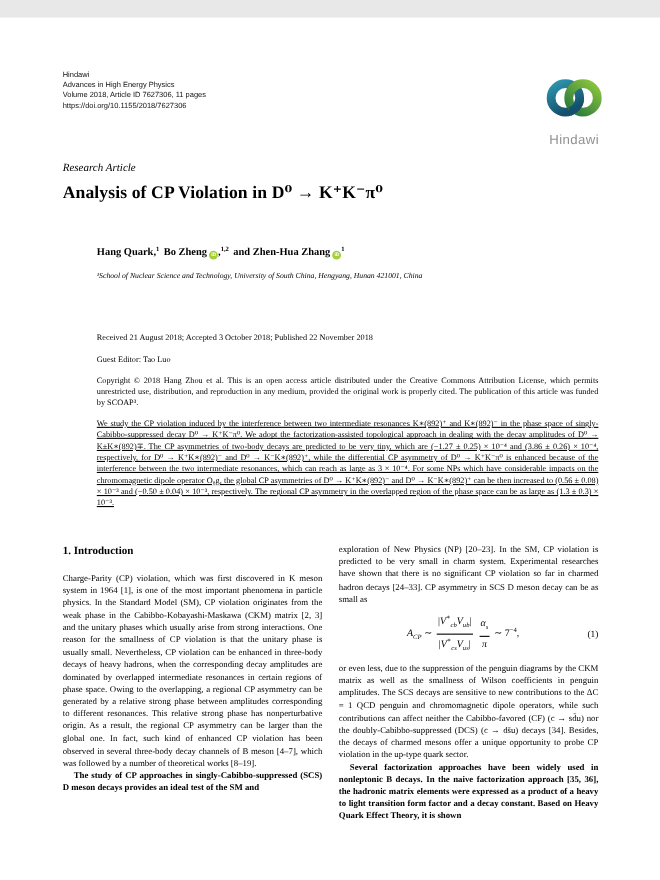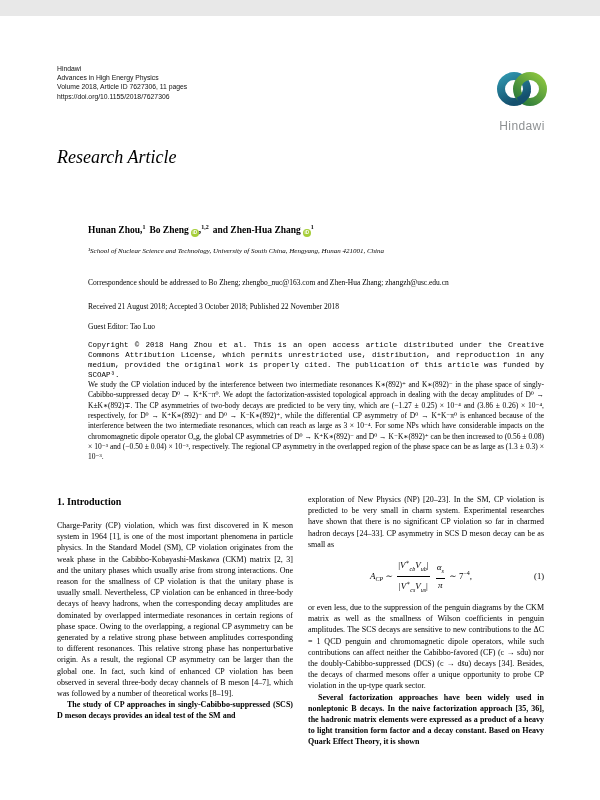--- a/index.html
+++ b/index.html
@@ -10,38 +10,38 @@
   }
   
   .masthead{position:absolute;left:57px;top:48px;
     font-family:"Liberation Sans","DejaVu Sans",sans-serif;
     font-size:6.8px;line-height:9.2px;color:#111;}
   
   .logo{position:absolute;left:482px;top:50px;width:80px;text-align:center;}
   .logo-word{color:#8e9193;font-size:12px;letter-spacing:.4px;margin-top:1px;
     font-family:"Liberation Sans","DejaVu Sans",sans-serif;}
   
-  .article-kind{position:absolute;left:57px;top:131px;font-style:italic;font-size:18px;}
+  .article-kind{position:absolute;left:57px;top:131px;font-style:italic;font-size:10px;}
   .article-title{position:absolute;left:57px;top:149px;font-weight:bold;font-size:16px;letter-spacing:.1px;}
   
   .authors{position:absolute;left:88px;top:208px;font-weight:bold;font-size:9.5px;}
   .author{margin-right:4px;}
   .authors sup{font-size:6px;}
   .orcid{display:inline-block;width:8px;height:8px;border-radius:50%;background:#a6ce39;
     margin-left:2px;vertical-align:-1px;}
   .orcid-id{display:block;color:#fff;font-size:4.5px;line-height:8px;text-align:center;
     font-family:"Liberation Sans","DejaVu Sans",sans-serif;font-weight:bold;font-style:normal;}
   .affils{position:absolute;left:88px;top:231px;font-style:italic;font-size:7px;line-height:9.6px;text-align:right;}
   .correspondence{position:absolute;left:88px;top:262px;font-size:7.5px;}
   .history{position:absolute;left:88px;top:286px;font-size:7.5px;text-align:right;}
   .editor{position:absolute;left:88px;top:306px;font-size:7.5px;}
   .copyright{position:absolute;left:88px;top:325px;width:456px;font-size:7.5px;
-    line-height:9.9px;text-align:justify;font-family:Liberation Mono, monospace;}
+    line-height:9.9px;text-align:justify;}
   .abstract{position:absolute;left:88px;top:364px;width:456px;font-size:7.5px;
-    line-height:10.35px;text-align:justify;hyphens:auto;}
+    line-height:10.35px;text-align:justify;hyphens:auto;text-decoration:underline;}
   
   .columns{position:absolute;left:57px;top:478px;width:487px;display:flex;gap:15px;}
   .col{width:236px;font-size:8px;line-height:11.2px;text-align:justify;hyphens:auto;}
   .sec-heading{font-size:10px;font-weight:bold;margin:2px 0 12px 0;line-height:12px;}
   .col p{margin:0;}
   .col p.indent{text-indent:10px;font-weight:bold;}
   .col p.cont{margin-top:0;}
   
   .equation-row{display:flex;align-items:center;margin:7px 0 6px 0;}
   .eq-body{flex:1;text-align:center;font-size:9px;}
@@ -78,30 +78,30 @@
         </linearGradient>
       </defs>
       <circle cx="21" cy="23" r="13" fill="none" stroke="url(#tealg)" stroke-width="8"></circle>
       <circle cx="37" cy="23" r="13" fill="none" stroke="url(#greeng)" stroke-width="8"></circle>
       <circle cx="21" cy="23" r="13" fill="none" stroke="url(#tealg)" stroke-width="8" pathLength="100" stroke-dasharray="18 82" stroke-dashoffset="-2"></circle>
     </svg>
     <div class="logo-word">Hindawi</div>
   </div>
 
   <div class="article-kind">Research Article</div>
+  <div class="article-title">Analysis of CP Violation in D⁰ → K⁺K⁻π⁰</div>
 
   <div class="authors">
-    <span class="author"><span>Hunan Zhou,</span><sup>1</sup></span><span class="author"><span>Bo Zheng</span><span class="orcid"><span class="orcid-id">iD</span></span><span>,</span><sup>1,2</sup></span><span class="author"><span>and Zhen-Hua Zhang</span><span class="orcid"><span class="orcid-id">iD</span></span><sup>1</sup></span>
+    <span class="author"><span>Hang Quark,</span><sup>1</sup></span><span class="author"><span>Bo Zheng</span><span class="orcid"><span class="orcid-id">iD</span></span><span>,</span><sup>1,2</sup></span><span class="author"><span>and Zhen-Hua Zhang</span><span class="orcid"><span class="orcid-id">iD</span></span><sup>1</sup></span>
   </div>
 
   <div class="affils">
     <div>¹School of Nuclear Science and Technology, University of South China, Hengyang, Hunan 421001, China</div>
   </div>
 
-  <div class="correspondence"><span>Correspondence should be addressed to Bo Zheng; </span><span>zhengbo_nuc@163.com</span><span> and Zhen-Hua Zhang; </span><span>zhangzh@usc.edu.cn</span></div>
 
   <div class="history">Received 21 August 2018; Accepted 3 October 2018; Published 22 November 2018</div>
   <div class="editor">Guest Editor: Tao Luo</div>
   <div class="copyright">Copyright © 2018 Hang Zhou et al. This is an open access article distributed under the Creative Commons Attribution License, which permits unrestricted use, distribution, and reproduction in any medium, provided the original work is properly cited. The publication of this article was funded by SCOAP³.</div>
   <div class="abstract">We study the CP violation induced by the interference between two intermediate resonances K∗(892)⁺ and K∗(892)⁻ in the phase space of singly-Cabibbo-suppressed decay D⁰ → K⁺K⁻π⁰. We adopt the factorization-assisted topological approach in dealing with the decay amplitudes of D⁰ → K±K∗(892)∓. The CP asymmetries of two-body decays are predicted to be very tiny, which are (−1.27 ± 0.25) × 10⁻⁴ and (3.86 ± 0.26) × 10⁻⁴, respectively, for D⁰ → K⁺K∗(892)⁻ and D⁰ → K⁻K∗(892)⁺, while the differential CP asymmetry of D⁰ → K⁺K⁻π⁰ is enhanced because of the interference between the two intermediate resonances, which can reach as large as 3 × 10⁻⁴. For some NPs which have considerable impacts on the chromomagnetic dipole operator O₈g, the global CP asymmetries of D⁰ → K⁺K∗(892)⁻ and D⁰ → K⁻K∗(892)⁺ can be then increased to (0.56 ± 0.08) × 10⁻³ and (−0.50 ± 0.04) × 10⁻³, respectively. The regional CP asymmetry in the overlapped region of the phase space can be as large as (1.3 ± 0.3) × 10⁻³.</div>
 
   <div class="columns">
     <div class="col">
       <div class="sec-heading">1. Introduction</div>
       <p>Charge-Parity (CP) violation, which was first discovered in K meson system in 1964 [1], is one of the most important phenomena in particle physics. In the Standard Model (SM), CP violation originates from the weak phase in the Cabibbo-Kobayashi-Maskawa (CKM) matrix [2, 3] and the unitary phases which usually arise from strong interactions. One reason for the smallness of CP violation is that the unitary phase is usually small. Nevertheless, CP violation can be enhanced in three-body decays of heavy hadrons, when the corresponding decay amplitudes are dominated by overlapped intermediate resonances in certain regions of phase space. Owing to the overlapping, a regional CP asymmetry can be generated by a relative strong phase between amplitudes corresponding to different resonances. This relative strong phase has nonperturbative origin. As a result, the regional CP asymmetry can be larger than the global one. In fact, such kind of enhanced CP violation has been observed in several three-body decay channels of B meson [4–7], which was followed by a number of theoretical works [8–19].</p>

